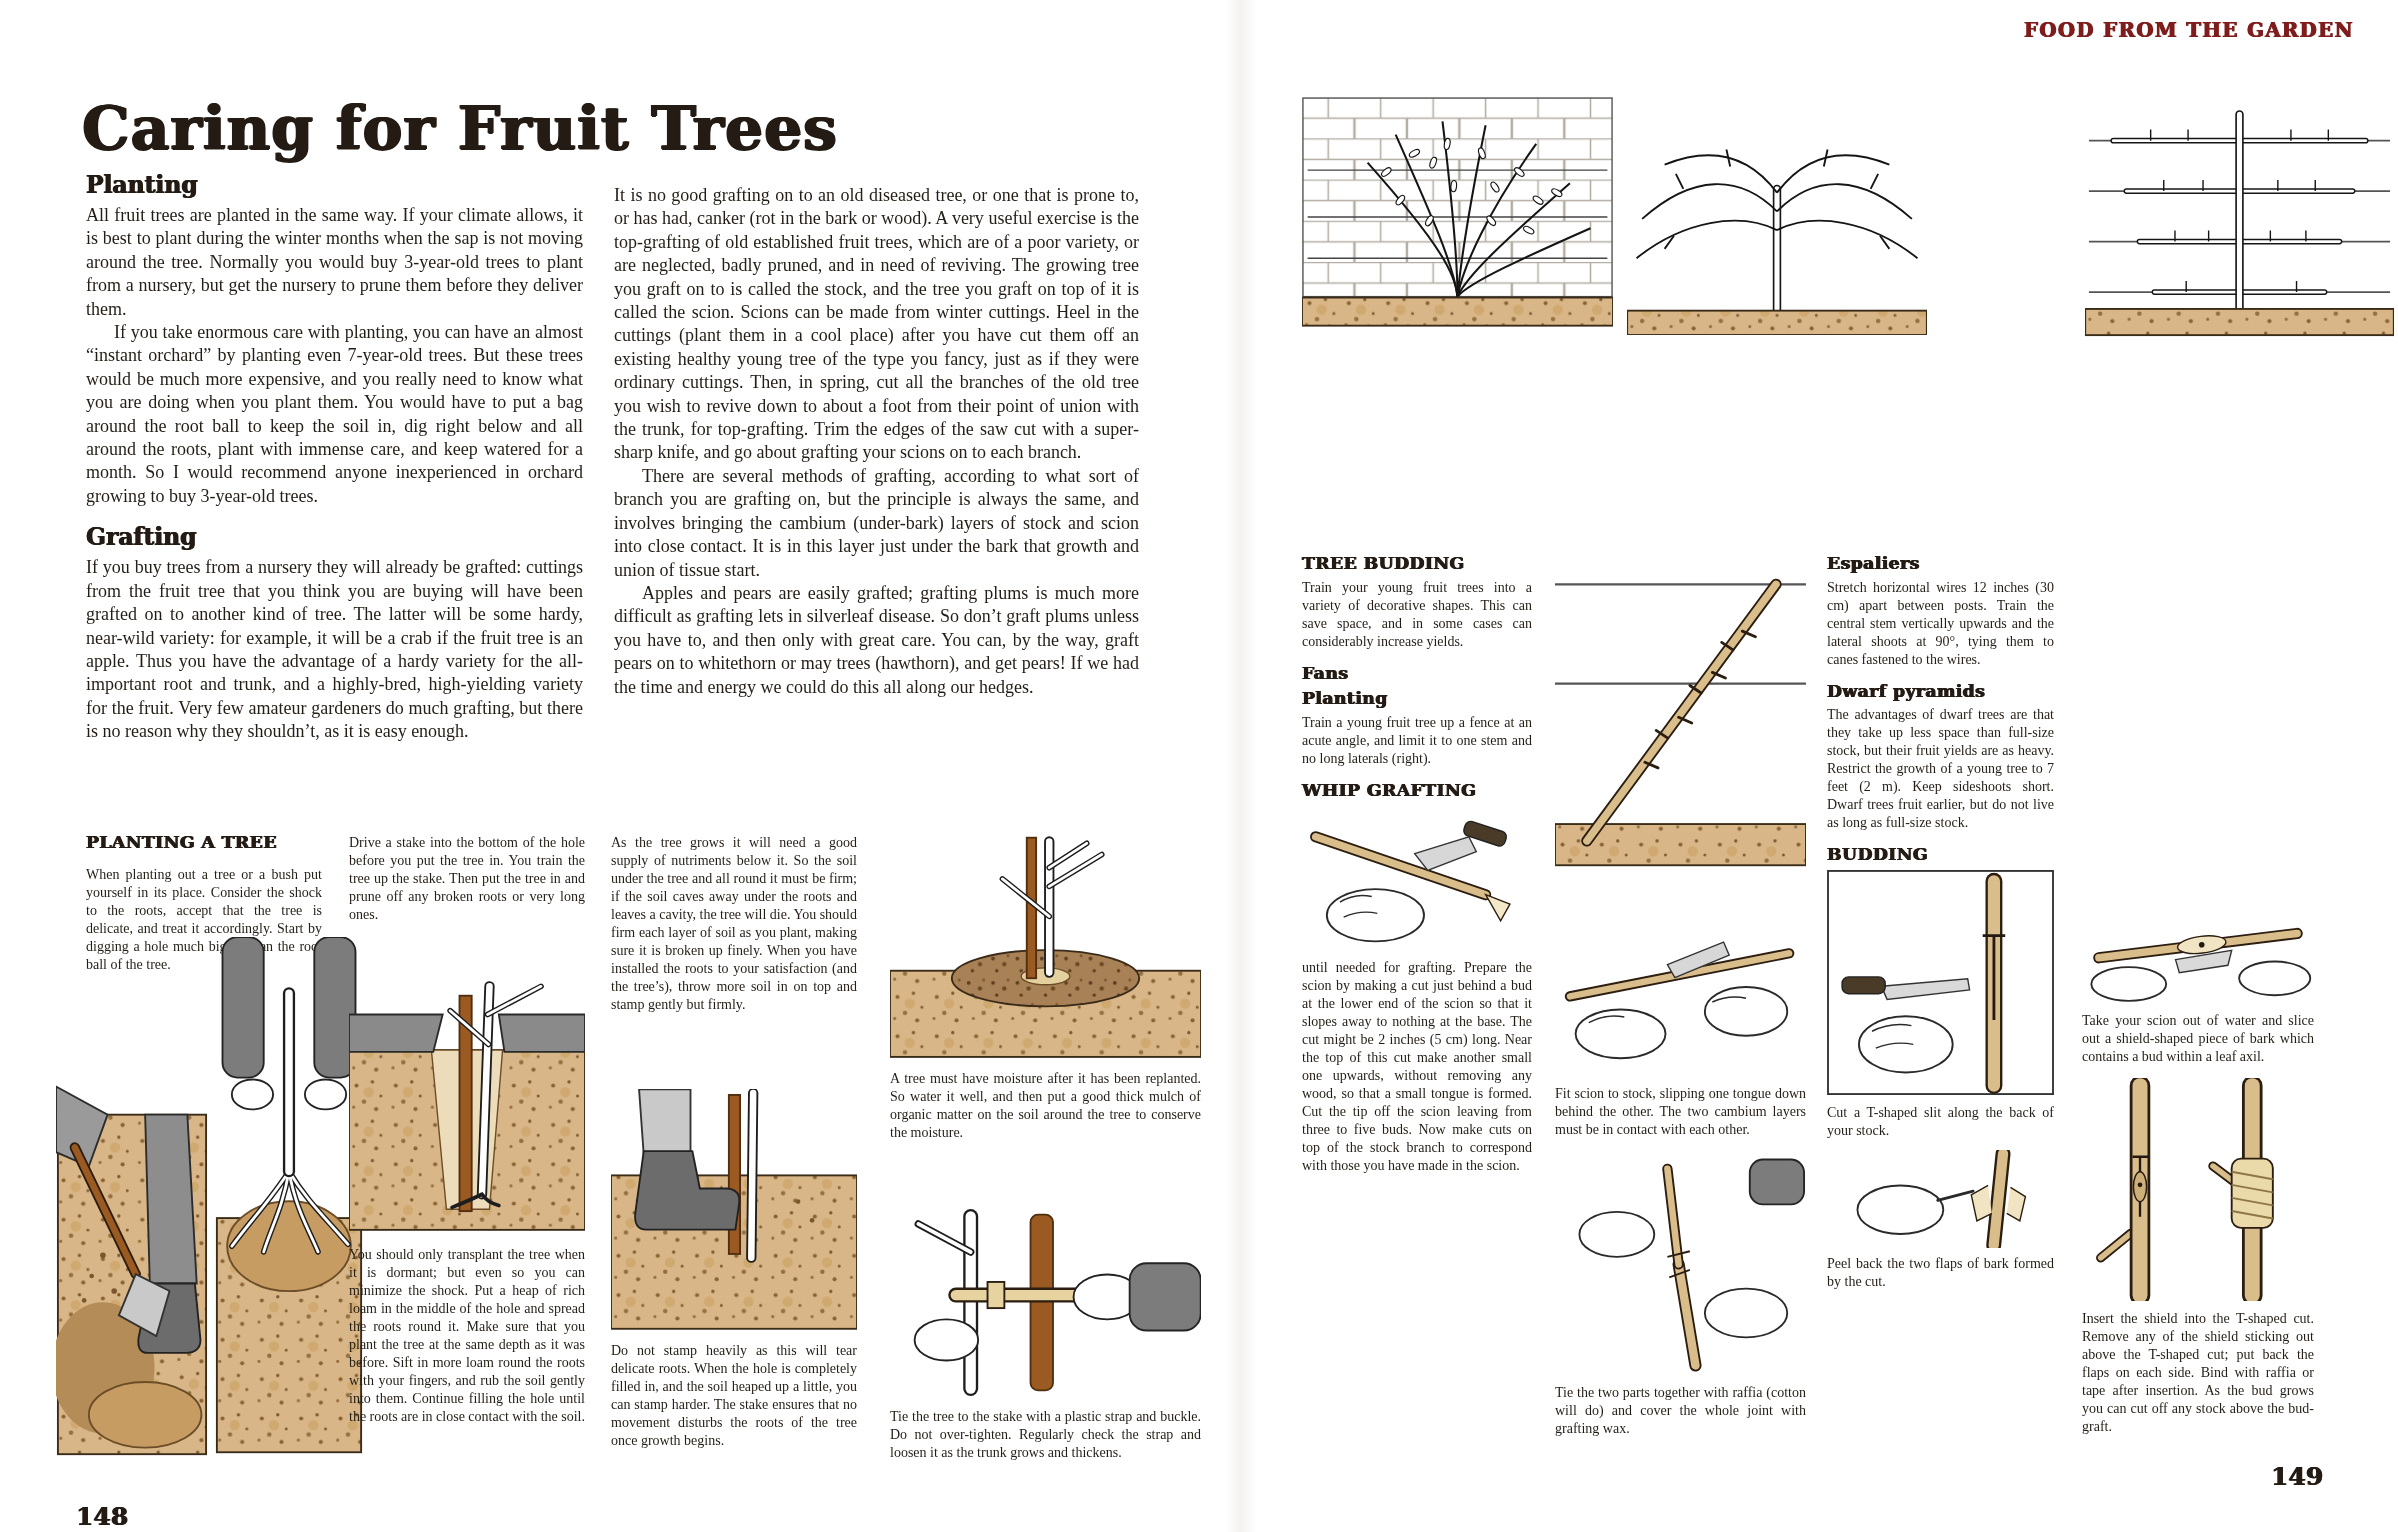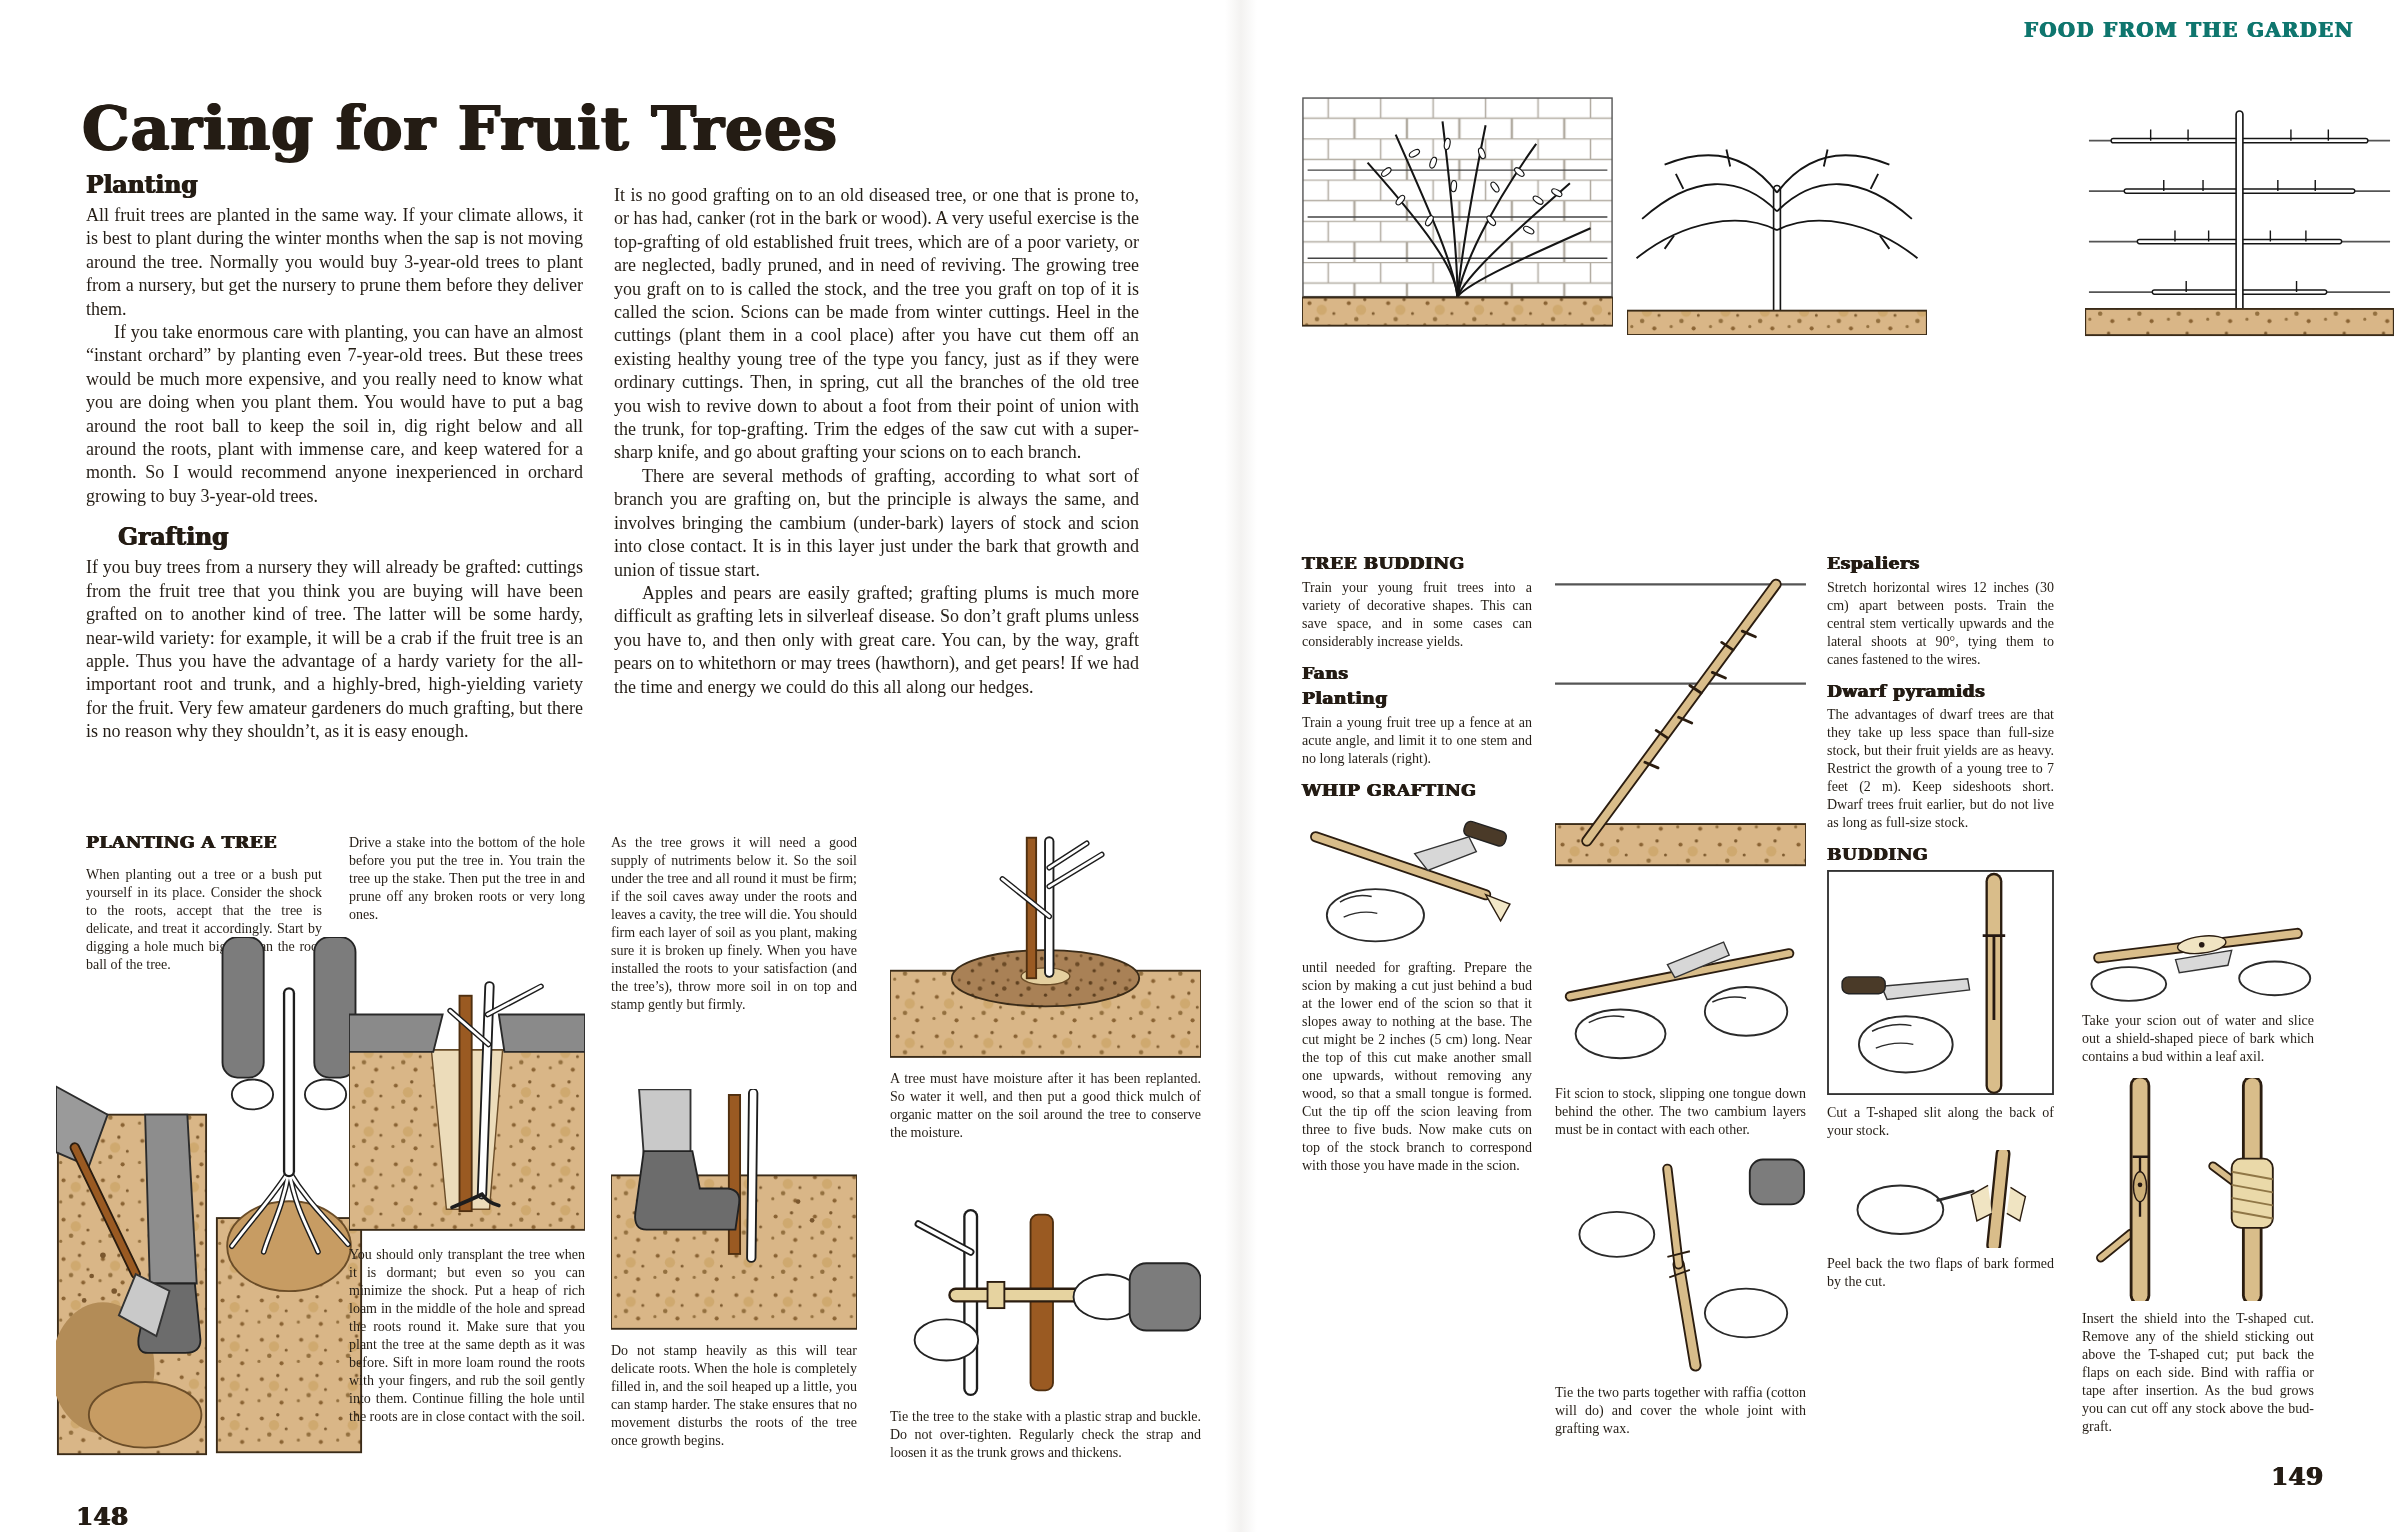--- a/index.html
+++ b/index.html
@@ -3,27 +3,27 @@
 <meta charset="utf-8">
 <style>
   html,body{margin:0;padding:0;}
   body{width:2399px;height:1533px;background:#ffffff;position:relative;overflow:hidden;
        font-family:"Liberation Serif", serif;color:#241d15;}
   .abs{position:absolute;}
   .fat{font-family:"DejaVu Serif", serif;font-weight:bold;
        text-shadow:0.6px 0 currentColor,-0.6px 0 currentColor;}
   .title{font-size:60px;line-height:1;letter-spacing:0.9px;color:#241c14;
        text-shadow:1.1px 0 currentColor,-1.1px 0 currentColor,0 0.7px currentColor;}
-  .section-header{font-size:19.7px;letter-spacing:1.4px;color:#0f766e;text-align:right;}
+  .section-header{font-size:19.7px;letter-spacing:1.4px;color:#7f1d1d;text-align:right;}
   .pagenum{font-size:25px;color:#241c14;}
   .body-text{font-size:18px;line-height:23.4px;text-align:justify;}
   .body-text p{margin:0;}
   p.indent{text-indent:28px;}
   .h-big{font-size:23.4px;margin:0 0 6.6px 0;color:#241c14;}
-  .h-big.later{margin-top:18px;margin-left:32px;}
+  .h-big.later{margin-top:18px;}
   .h-small{font-size:17.3px;margin:0 0 5.6px 0;color:#241c14;letter-spacing:0.4px;}
   .cap{font-size:14px;line-height:18px;text-align:justify;margin:0;}
   .col .cap{margin-bottom:12px;}
   figure{margin:0;line-height:0;}
   .col figure{margin:0 0 11.2px 0;}
   .gutter{left:1225px;top:0;width:32px;height:1533px;
        background:linear-gradient(90deg,rgba(0,0,0,0) 0%,rgba(90,75,55,.07) 50%,rgba(0,0,0,0) 100%);}
   svg{display:block;}
 </style>
 </head>

